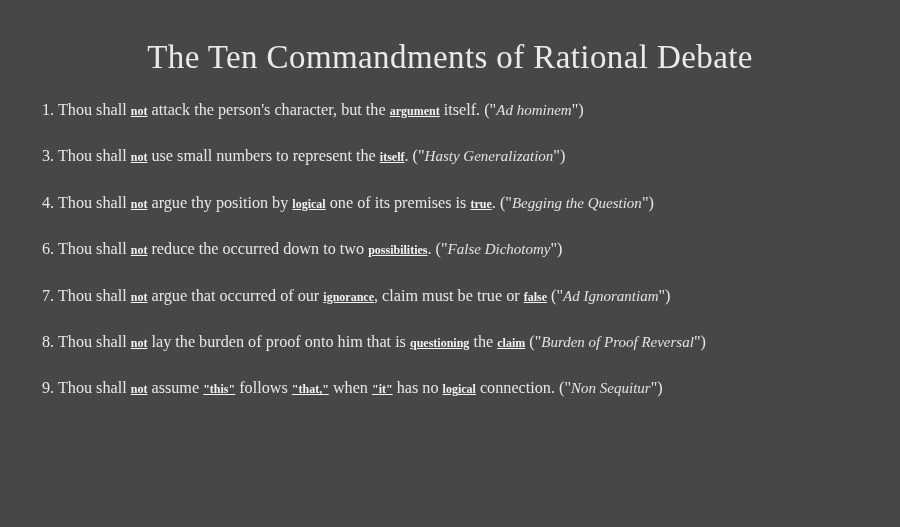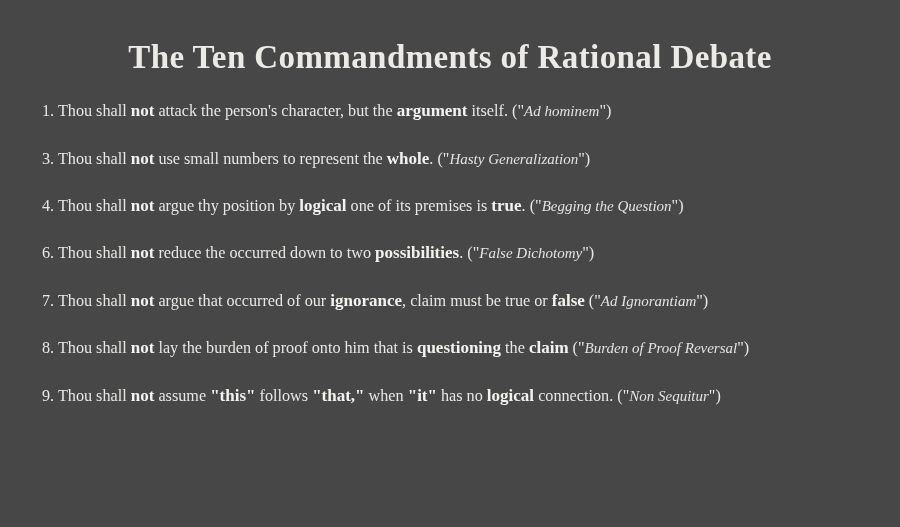--- a/index.html
+++ b/index.html
@@ -18,21 +18,21 @@
     width: 900px;
     height: 527px;
     background: #474747;
     box-sizing: border-box;
   }
   .title {
     text-align: center;
     color: #eceae6;
     font-family: "Liberation Serif", "DejaVu Serif", serif;
     font-size: 33px;
-    font-weight: 700;
+    font-weight: 400;
     letter-spacing: 0.4px;
     padding-top: 16px;
     line-height: 1.2;
   }
   .list {
     margin: 0;
     padding: 0;
     list-style: none;
     position: absolute;
     left: 42px;
@@ -43,40 +43,41 @@
     color: #e9e7e3;
     font-size: 16.2px;
     line-height: 1.32;
     margin-bottom: 25px;
     font-weight: 400;
     text-rendering: optimizeLegibility;
   }
   .item:last-child { margin-bottom: 0; }
   .item b {
     font-weight: 700;
-    font-size: 17px;
+    font-size: 12px;
     color: #f4f2ef;
+    text-decoration: underline;
   }
   .item i {
     font-style: italic;
     font-size: 15px;
     color: #e4e2de;
   }
   .num { font-weight: 400; }
 </style>
 </head>
 <body>
 
 <div class="poster">
 
   <h1 class="title">The Ten Commandments of Rational Debate</h1>
 
   <ul class="list">
       <li class="item"><span class="num">1.</span> <span>Thou shall </span><b>not</b><span> attack the person's character, but the </span><b>argument</b><span> itself. ("</span><i>Ad hominem</i><span>")</span></li>
-      <li class="item"><span class="num">3.</span> <span>Thou shall </span><b>not</b><span> use small numbers to represent the </span><b>whole</b><span>.  ("</span><i>Hasty Generalization</i><span>")</span></li>
+      <li class="item"><span class="num">3.</span> <span>Thou shall </span><b>not</b><span> use small numbers to represent the </span><b>itself</b><span>.  ("</span><i>Hasty Generalization</i><span>")</span></li>
       <li class="item"><span class="num">4.</span> <span>Thou shall </span><b>not</b><span> argue thy position by </span><b>logical</b><span> one of its premises is </span><b>true</b><span>. ("</span><i>Begging the Question</i><span>")</span></li>
       <li class="item"><span class="num">6.</span> <span>Thou shall </span><b>not</b><span> reduce the occurred down to two </span><b>possibilities</b><span>. ("</span><i>False Dichotomy</i><span>")</span></li>
       <li class="item"><span class="num">7.</span> <span>Thou shall </span><b>not</b><span> argue that occurred of our </span><b>ignorance</b><span>, claim must be true or </span><b>false</b><span> ("</span><i>Ad Ignorantiam</i><span>")</span></li>
       <li class="item"><span class="num">8.</span> <span>Thou shall </span><b>not</b><span> lay the burden of proof onto him that is </span><b>questioning</b><span> the </span><b>claim</b><span> ("</span><i>Burden of Proof Reversal</i><span>")</span></li>
       <li class="item"><span class="num">9.</span> <span>Thou shall </span><b>not</b><span> assume </span><b>"this"</b><span> follows </span><b>"that,"</b><span> when </span><b>"it"</b><span> has no </span><b>logical</b><span> connection. ("</span><i>Non Sequitur</i><span>")</span></li>
     </ul>
 
 </div>
 
 </body></html>

